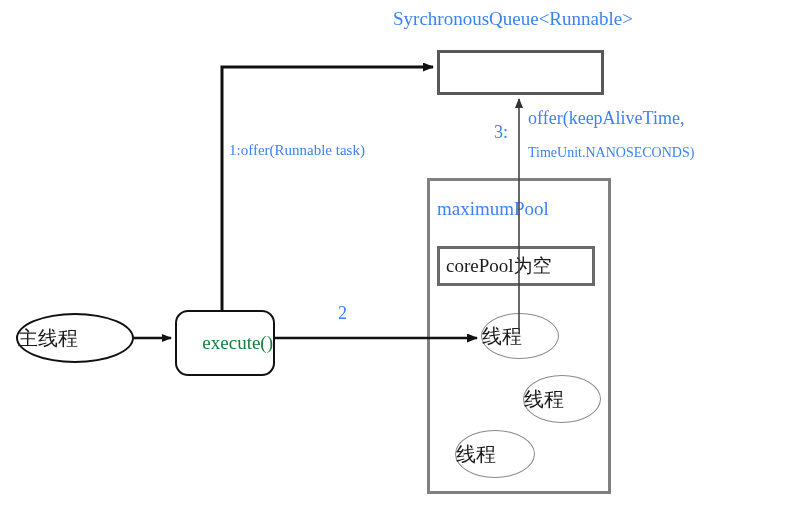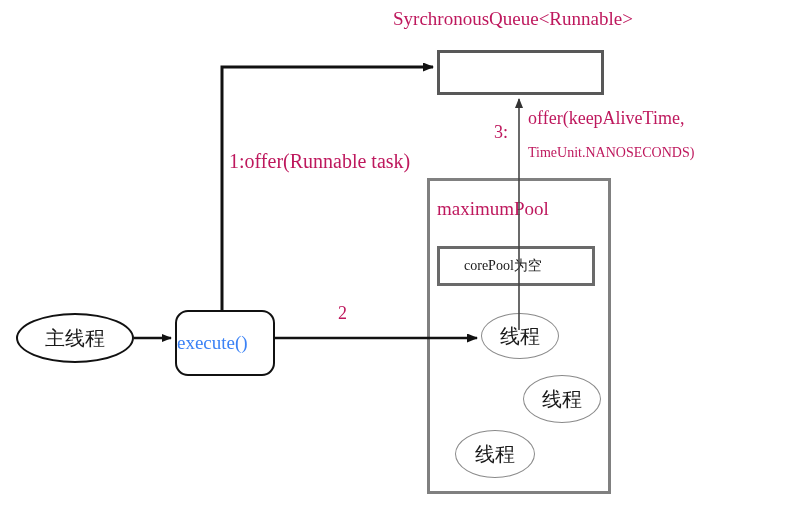--- a/index.html
+++ b/index.html
@@ -10,34 +10,33 @@
   #canvas {
     position: relative;
     width: 801px;
     height: 518px;
     background: #ffffff;
     overflow: hidden;
     font-family: "Liberation Serif", "DejaVu Serif", serif;
   }
   .lbl {
     position: absolute;
-    color: #be185d;
+    color: #3b82f6;
     white-space: nowrap;
     line-height: 1.15;
   }
   .title-queue {
     left: 393px;
     top: 8px;
     font-size: 19px;
   }
   .lbl-offer {
     left: 229px;
     top: 142px;
-    font-size: 20px;
-    margin-top: 8px;
+    font-size: 15px;
   }
   .lbl-three {
     left: 494px;
     top: 122px;
     font-size: 18px;
   }
   .lbl-poll-1 {
     left: 528px;
     top: 108px;
     font-size: 18px;
@@ -85,51 +84,51 @@
     top: 246px;
     width: 158px;
     height: 40px;
     border: 3px solid #6a6a6a;
     background: #ffffff;
     box-sizing: border-box;
     display: flex;
     align-items: center;
   }
   .corepool-text {
-    font-size: 14px;
+    font-size: 19px;
     color: #1a1a1a;
-    padding-left: 24px;
+    padding-left: 6px;
     font-family: "Liberation Serif", "DejaVu Sans", serif;
   }
   .execute-box {
     position: absolute;
     left: 175px;
     top: 310px;
     width: 100px;
     height: 66px;
     border: 2.5px solid #111111;
     border-radius: 13px;
     background: #ffffff;
     box-sizing: border-box;
     display: flex;
     align-items: center;
-    justify-content: flex-start;
-    font-size: 19px;
-    color: #3b82f6;
+    justify-content: flex-end;
+    font-size: 19px;
+    color: #15803d;
   }
 
   
   .ellipse {
     position: absolute;
     border-radius: 50%;
     background: #ffffff;
     box-sizing: border-box;
     display: flex;
     align-items: center;
-    justify-content: center;
+    justify-content: flex-start;
     color: #1a1a1a;
     font-family: Liberation Mono, monospace;
   }
   .main-thread {
     left: 16px;
     top: 313px;
     width: 118px;
     height: 50px;
     border: 2.5px solid #111111;
     font-size: 20px;

